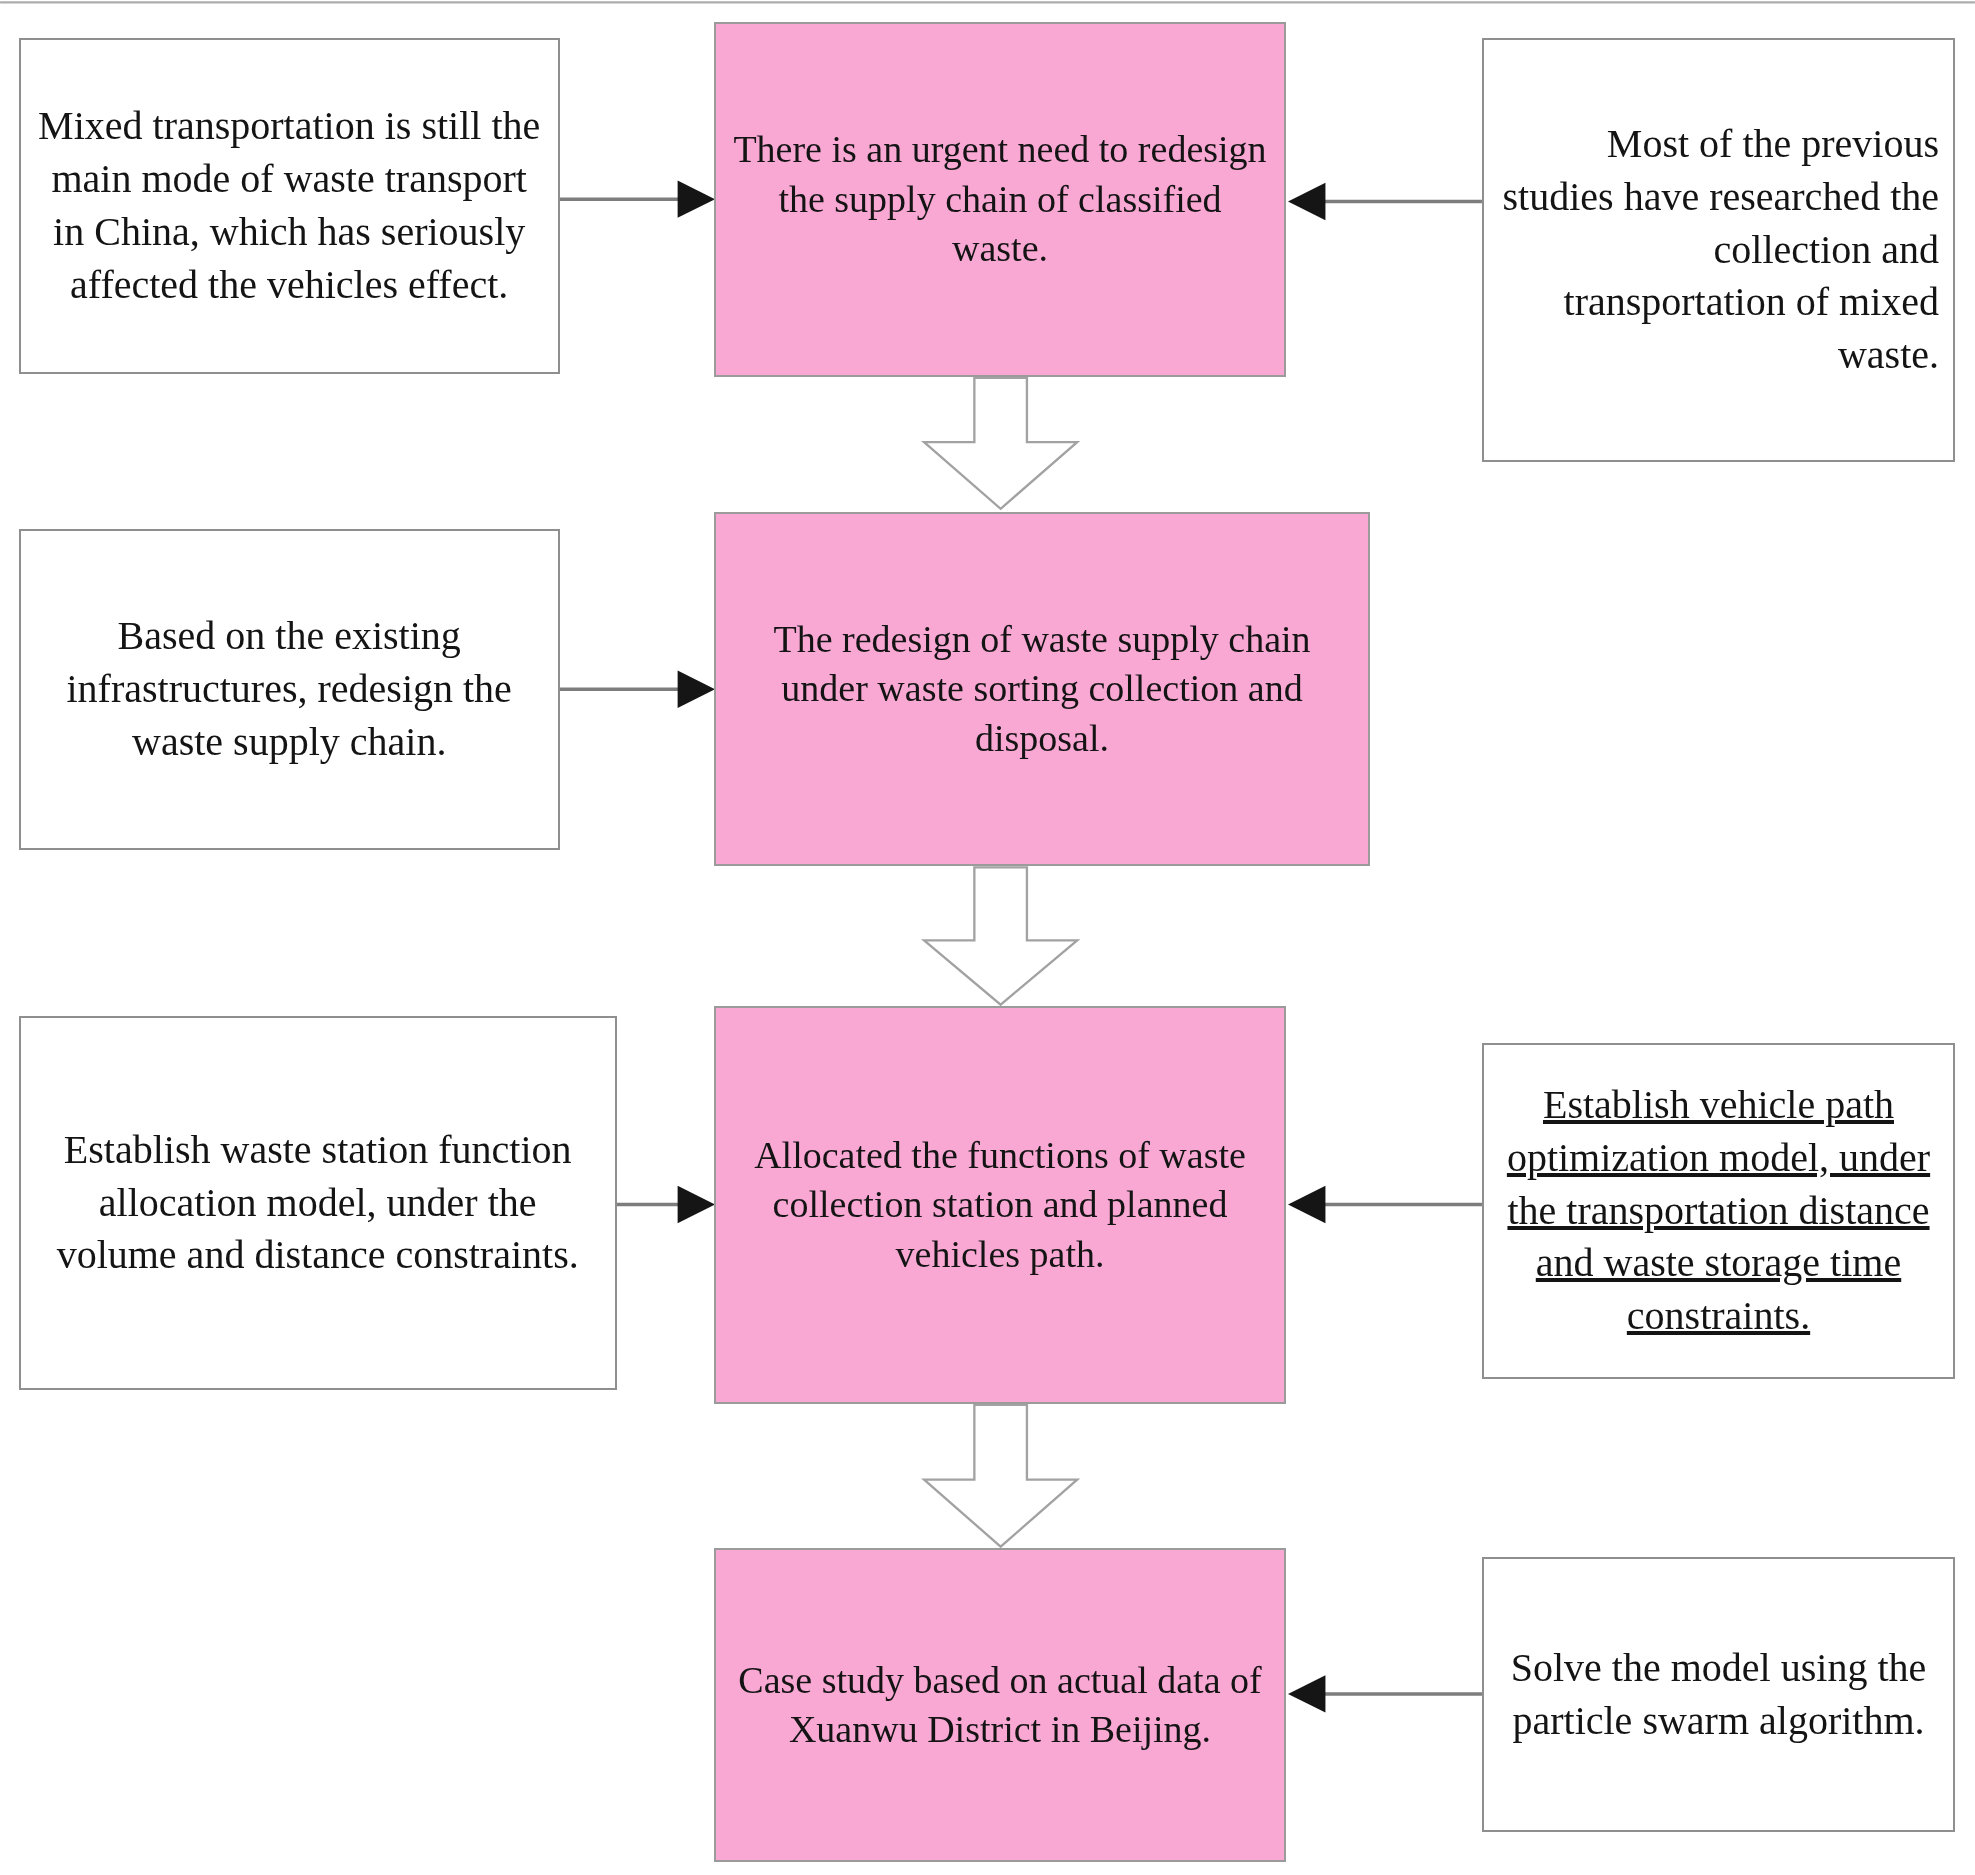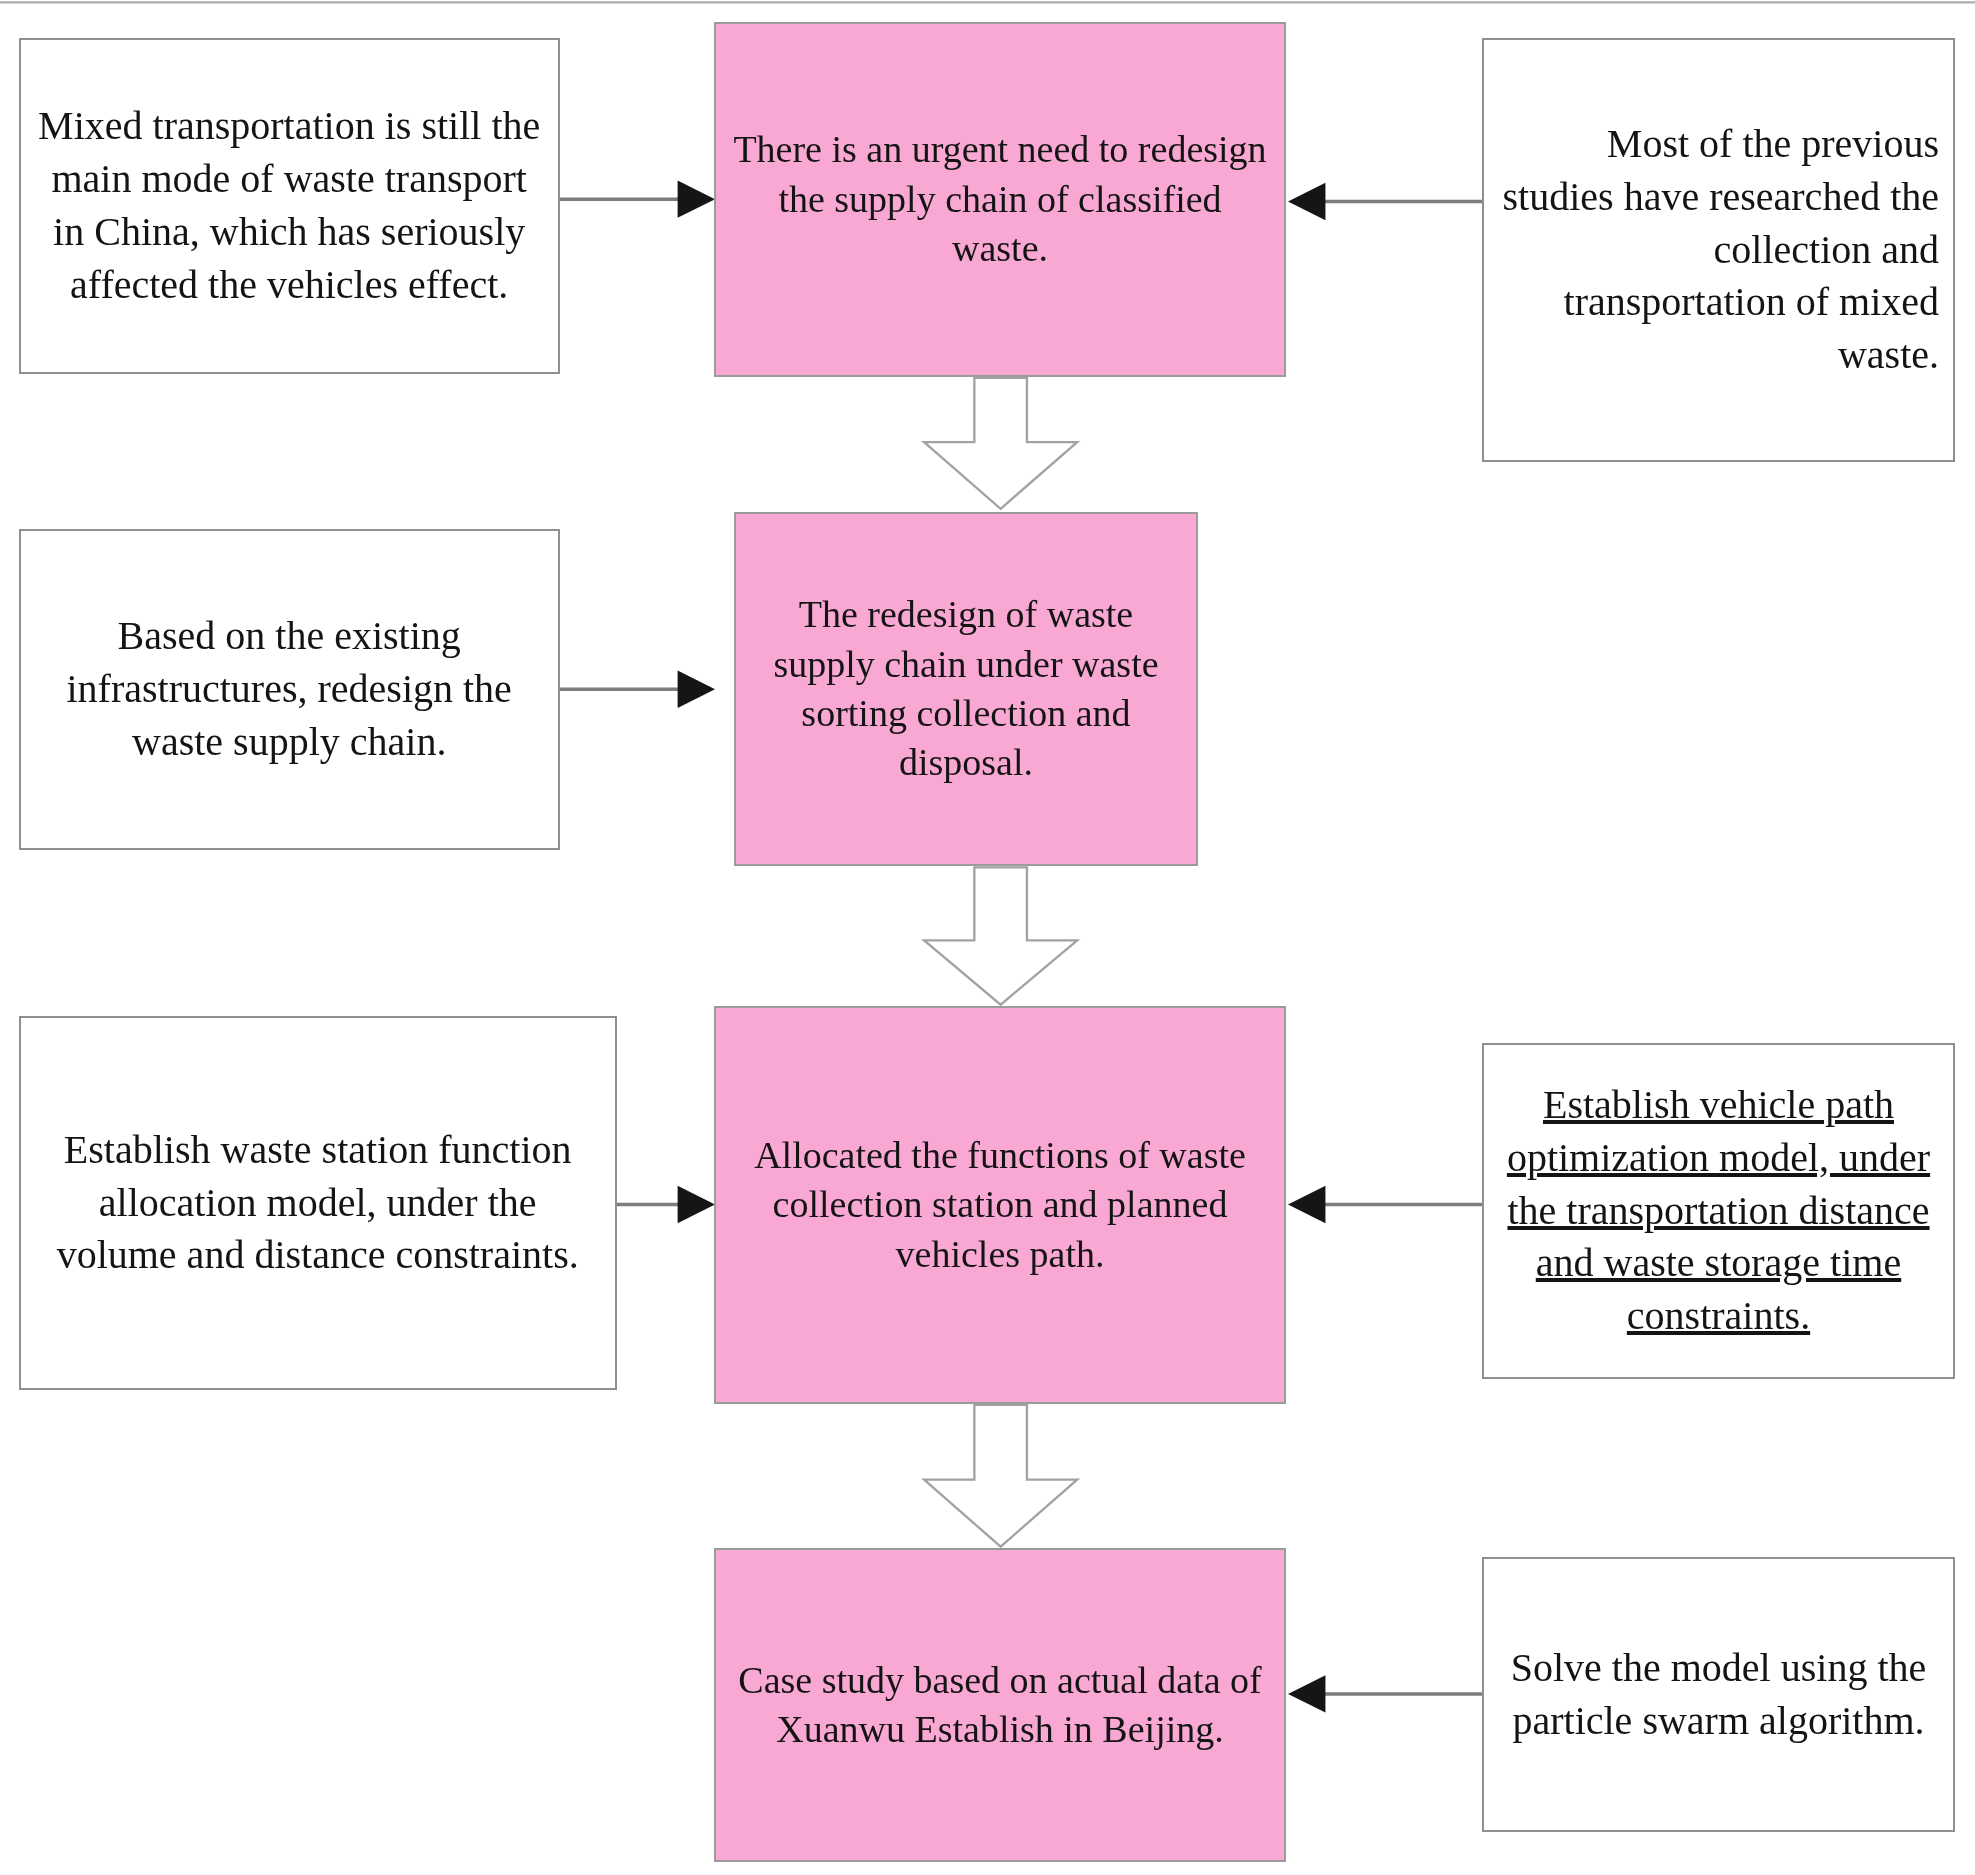--- a/index.html
+++ b/index.html
@@ -44,21 +44,21 @@
     border: 2.3px solid #9b9b9b;
     font-size: 38px;
     line-height: 1.3;
     padding: 5.8px 16.4px;
   }
   
   .n-r1-left   { left: 18.7px;   top: 38px;   width: 541px; height: 336px; }
   .n-r1-center { left: 714px; top: 22px;   width: 572px; height: 355px; }
   .n-r1-right  { left: 1482px; top: 38px;   width: 473px; height: 424px; text-align: right; }
   .n-r2-left   { left: 18.7px;   top: 529px;  width: 541px; height: 321px; }
-  .n-r2-center { left: 714px; top: 512px;  width: 464px; height: 354px; margin-left: 20px; }
+  .n-r2-center { left: 714px; top: 512px;  width: 656px; height: 354px; }
   .n-r3-left   { left: 18.7px;   top: 1016px; width: 598px; height: 374px; }
   .n-r3-center { left: 714px; top: 1006px; width: 572px; height: 398px; text-align: center; }
   .n-r3-right  { left: 1482px; top: 1043px; width: 473px; height: 336px; text-decoration: underline; }
   .n-r4-center { left: 714px; top: 1548px; width: 572px; height: 314px; }
   .n-r4-right  { left: 1482px; top: 1557px; width: 473px; height: 275px; }
 
   .conn-line { stroke: #7d7d7d; stroke-width: 6; }
   .conn-head { fill: #151515; stroke: none; }
   .block-arrow { fill: #ffffff; stroke: #a2a2a2; stroke-width: 4; stroke-linejoin: miter; }
   .top-rule { stroke: #adadad; stroke-width: 4; }
@@ -135,21 +135,21 @@
 
   <div class="node center-box n-r3-center">
     <span class="txt">Allocated the functions of waste collection station and planned vehicles path.</span>
   </div>
 
   <div class="node side-box n-r3-right">
     <span class="txt">Establish vehicle path optimization model, under the transportation distance and waste storage time constraints.</span>
   </div>
 
   <div class="node center-box n-r4-center">
-    <span class="txt">Case study based on actual data of Xuanwu Establish in Beijing.</span>
+    <span class="txt">Case study based on actual data of Xuanwu District in Beijing.</span>
   </div>
 
   <div class="node side-box n-r4-right">
     <span class="txt">Solve the model using the particle swarm algorithm.</span>
   </div>
 
 </div>
 
 
 </body></html>

